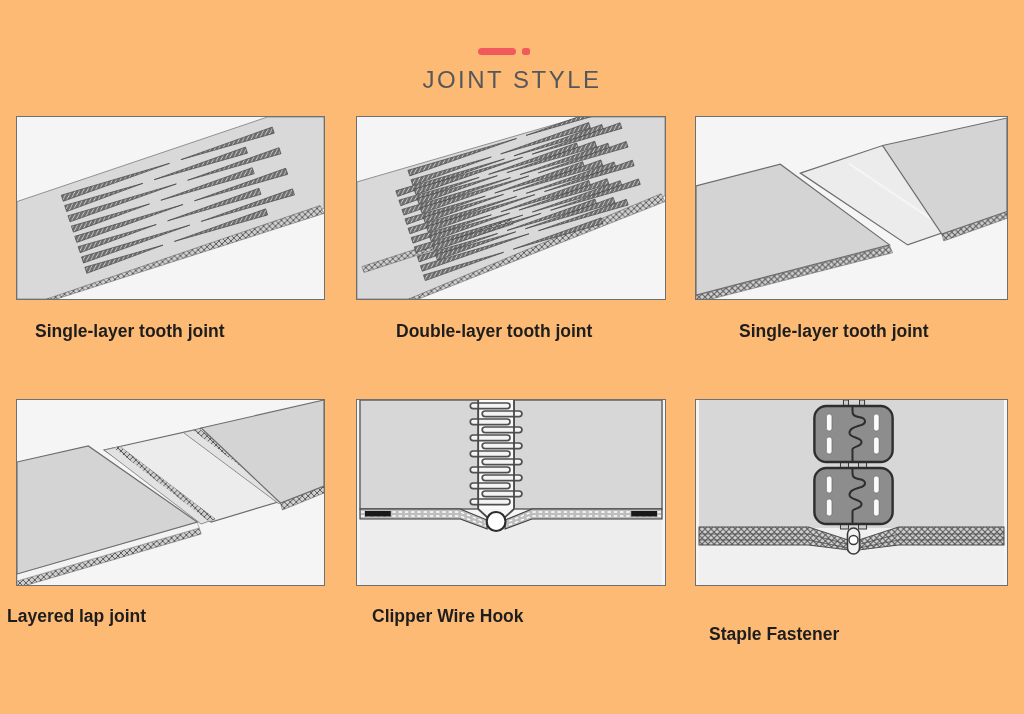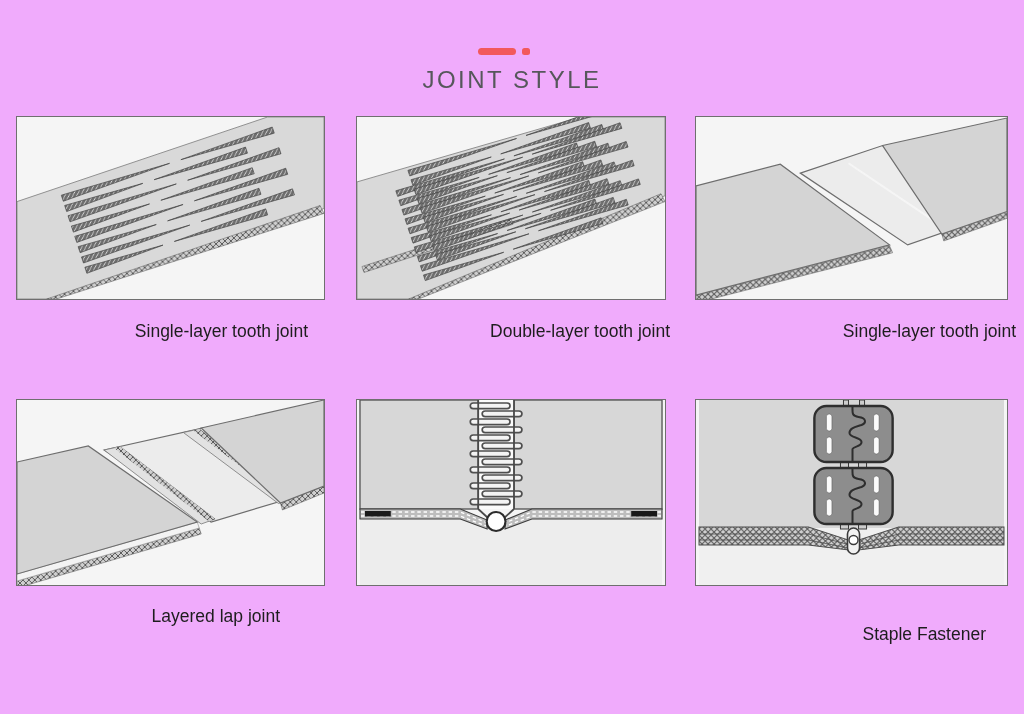--- a/index.html
+++ b/index.html
@@ -1,33 +1,33 @@
 <!DOCTYPE html>
 <html><head>
 <meta charset="utf-8">
 <style>
   html,body{margin:0;padding:0;background:#ffffff;}
-  #stage{position:relative;width:1024px;height:714px;background:#f0abfc;overflow:hidden;
+  #stage{position:relative;width:1024px;height:714px;background:#fdba74;overflow:hidden;
          font-family:"Liberation Sans",sans-serif;}
   
   .accent-dash{position:absolute;left:478px;top:48px;width:38px;height:7px;border-radius:3.5px;background:#f2595c;}
   .accent-dot{position:absolute;left:522px;top:48px;width:8px;height:7px;border-radius:2.5px;background:#f2595c;}
   .page-title{position:absolute;left:0;top:66px;width:1024px;text-align:center;
               font-size:24px;font-weight:400;letter-spacing:2.5px;color:#56575b;}
   
   .panel{position:absolute;background:#f5f5f5;border:1.5px solid #6f6f6f;box-sizing:border-box;}
   .panel svg{display:block;width:100%;height:100%;}
   .p1{left:16px; top:116px;width:309px;height:184px;}
   .p2{left:356px;top:116px;width:310px;height:184px;}
   .p3{left:695px;top:116px;width:313px;height:184px;}
   .p4{left:16px; top:399px;width:309px;height:187px;}
   .p5{left:356px;top:399px;width:310px;height:187px;}
   .p6{left:695px;top:399px;width:313px;height:187px;}
   
-  .caption{position:absolute;height:22px;text-align:right;font-size:17.5px;font-weight:400;color:#1d1d1d;}
+  .caption{position:absolute;height:22px;text-align:left;font-size:17.5px;font-weight:700;color:#1d1d1d;padding-left:36px;}
   .c1{left:16px; top:321px;width:309px;transform:translateX(-17px);}
   .c2{left:356px;top:321px;width:310px;transform:translateX(4px);}
   .c3{left:695px;top:321px;width:313px;transform:translateX(8px);}
   .c4{left:16px; top:606px;width:309px;transform:translateX(-45px);}
   .c5{left:356px;top:606px;width:310px;transform:translateX(-20px);}
   .c6{left:695px;top:624px;width:313px;transform:translateX(-22px);}
 </style>
 </head>
 <body>
 
@@ -201,15 +201,16 @@
       <path d="M307,134 L202,134 L162,144.5 M307,140 L202,140 L162,148" fill="none" stroke="#4c4c4c" stroke-width="0.8"></path>
       <rect x="151" y="128" width="12" height="26" rx="6" fill="#f2f2f2" stroke="#3a3a3a" stroke-width="1.6"></rect>
       <circle cx="157" cy="140" r="4.5" fill="#ffffff" stroke="#3a3a3a" stroke-width="1.4"></circle>
     </svg>
   </div>
 
   <div class="caption c1">Single-layer tooth joint</div>
   <div class="caption c2">Double-layer tooth joint</div>
   <div class="caption c3">Single-layer tooth joint</div>
   <div class="caption c4">Layered lap joint</div>
+  <div class="caption c5">Clipper Wire Hook</div>
   <div class="caption c6">Staple Fastener</div>
 
 </div>
 
 </body></html>

